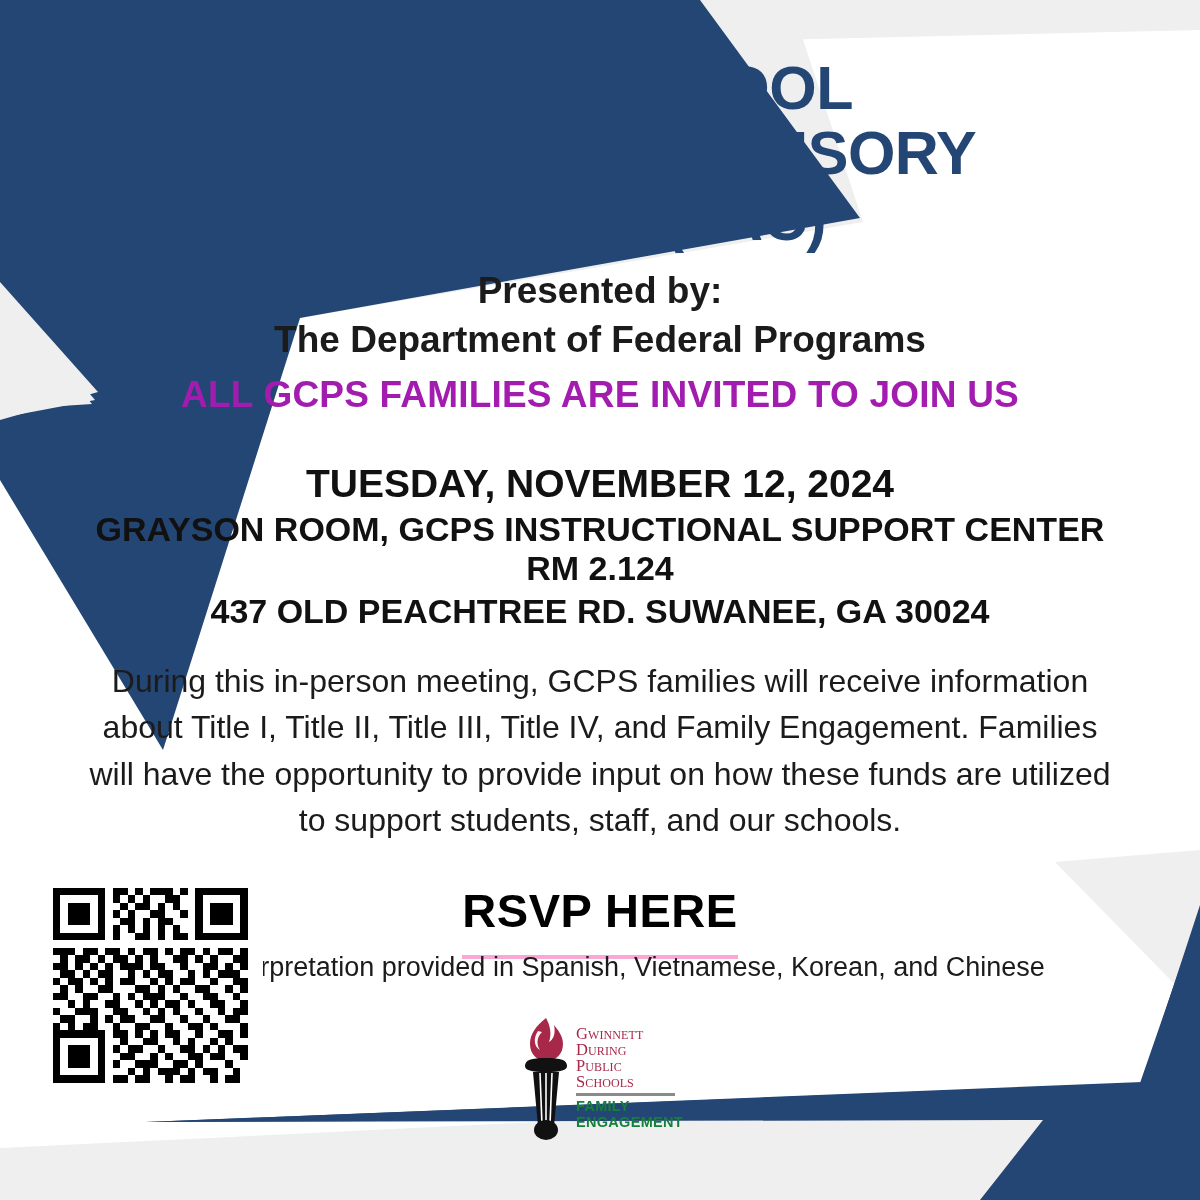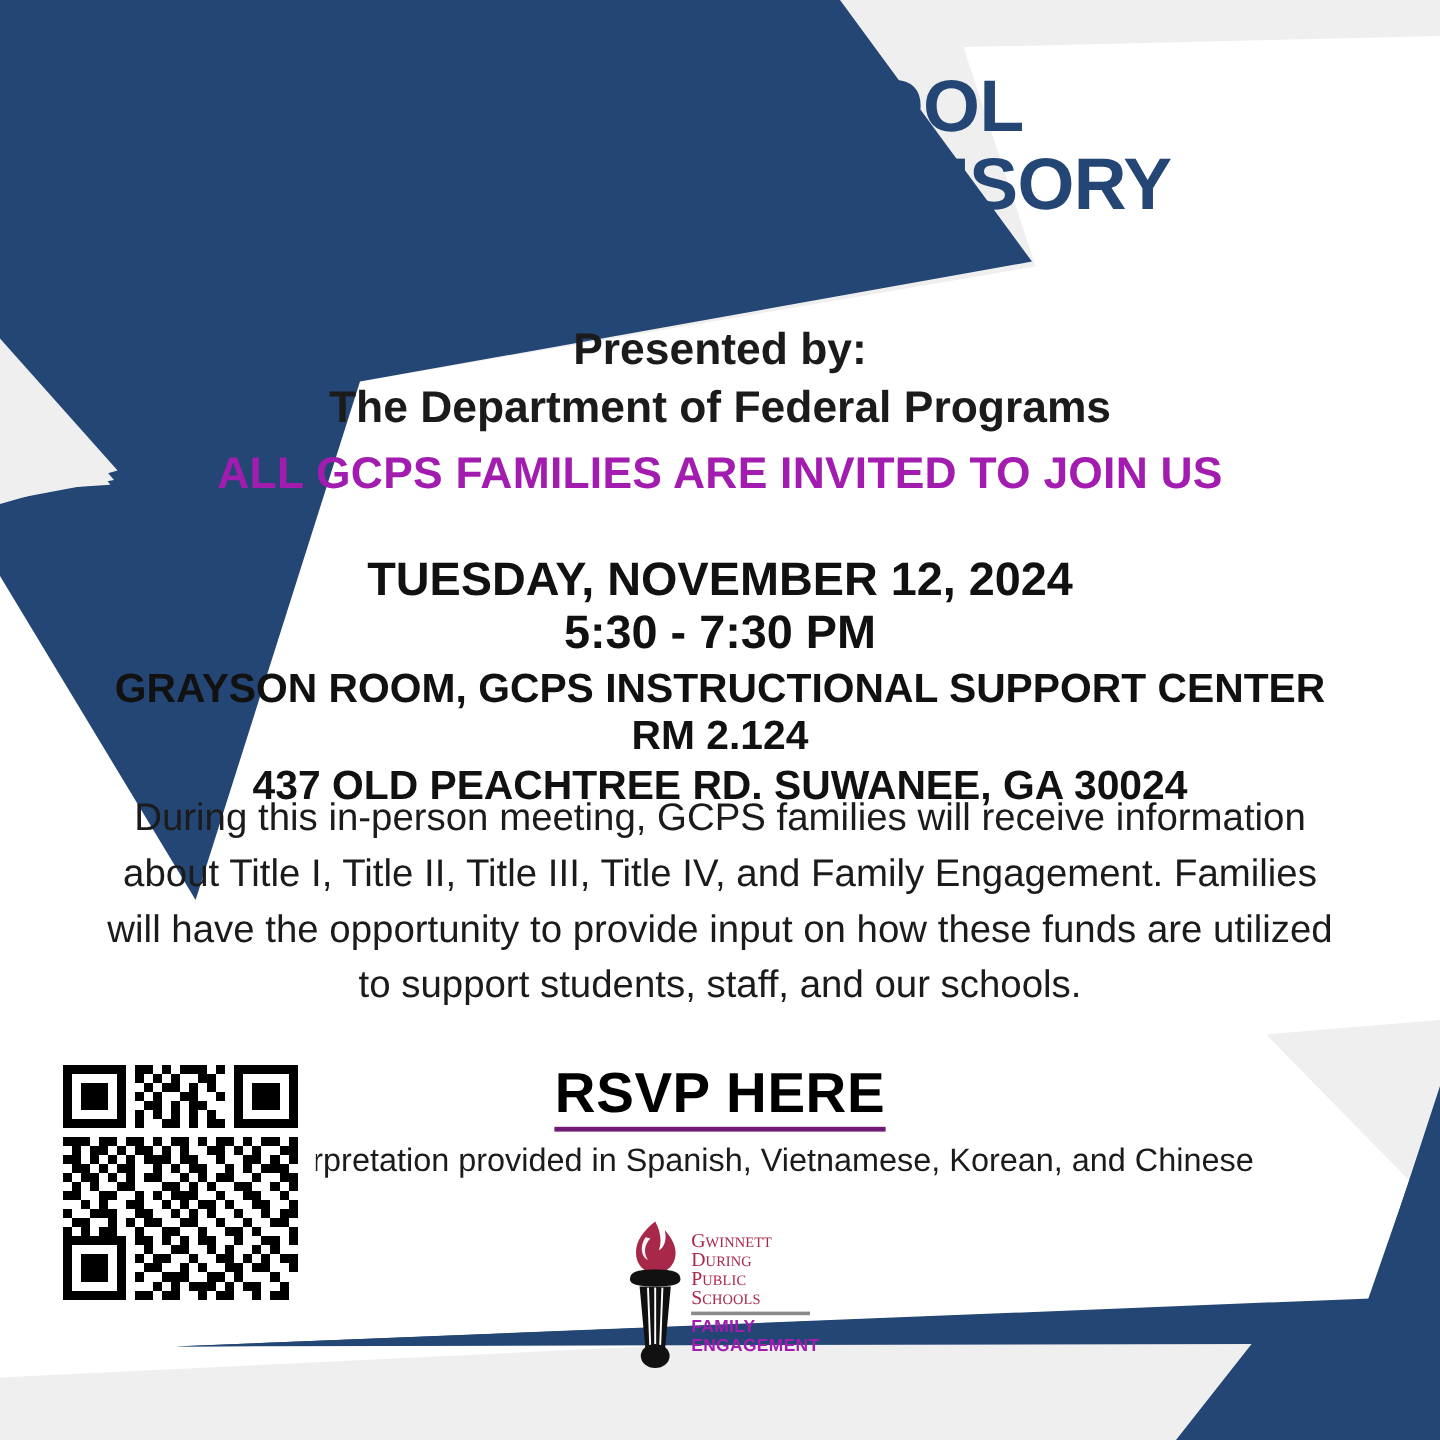--- a/index.html
+++ b/index.html
@@ -104,22 +104,22 @@
     top: 883px;
     left: 300px;
     width: 600px;
     text-align: center;
     color: #000000;
     font-size: 47px;
     font-weight: bold;
     letter-spacing: 0.5px;
   }
   .rsvp .u {
-    border-bottom: 4px solid #701a75;
-    padding-bottom: 2px;
+    border-bottom: 4px solid #f9a8d4;
+    padding-bottom: 18px;
   }
 
   .interp {
     position: absolute;
     top: 952px;
     left: 180px;
     width: 900px;
     text-align: center;
     color: #1b1b1b;
     font-size: 27px;
@@ -163,21 +163,21 @@
   }
   .lw-rule {
     margin-top: 3px;
     margin-bottom: 3px;
     height: 3px;
     background: #8a8a8a;
     width: 99px;
   }
   .lw-fe {
     display: block;
-    color: #a21caf;
+    color: #15803d;
     font-family: "Liberation Sans", sans-serif;
     font-weight: bold;
     font-size: 14.5px;
     line-height: 1.1;
     letter-spacing: 0.3px;
     white-space: nowrap;
   }
 </style>
 </head>
 <body>
@@ -204,32 +204,32 @@
 
     <polygon points="1200,910 1200,1200 1010,1200 1045,1118 145,1122 1140,1083" fill="#244674"></polygon>
     <polygon points="1200,905 1200,1200 980,1200 1043,1120 146,1122 1142,1082" fill="#244674"></polygon>
   </svg>
 
   <div class="content">
 
     <div class="title">
       <div>FAMILY- SCHOOL</div>
       <div>PARTNERSHIP ADVISORY</div>
+      <div>COUNCIL (PAC)</div>
     </div>
 
     <div class="presented">
       <div>Presented by:</div>
       <div>The Department of Federal Programs</div>
     </div>
 
     <div class="invite">ALL GCPS FAMILIES ARE INVITED TO JOIN US</div>
 
     <div class="details">
       <span class="d-date">TUESDAY, NOVEMBER 12, 2024</span>
-      <span class="d-time">5:30 - 7:30 PM</span>
       <span class="d-place">GRAYSON ROOM, GCPS INSTRUCTIONAL SUPPORT CENTER</span>
       <span class="d-room">RM 2.124</span>
       <span class="d-addr">437 OLD PEACHTREE RD. SUWANEE, GA 30024</span>
     </div>
 
     <div class="body-copy">During this in-person meeting, GCPS families will receive information about Title I, Title II, Title III, Title IV, and Family Engagement.  Families will have the opportunity to provide input on how these funds are utilized to support students, staff, and our schools.</div>
 
     <div class="rsvp"><span class="u">RSVP HERE </span></div>
 
     <div class="interp">Interpretation provided in Spanish, Vietnamese, Korean, and Chinese</div>

